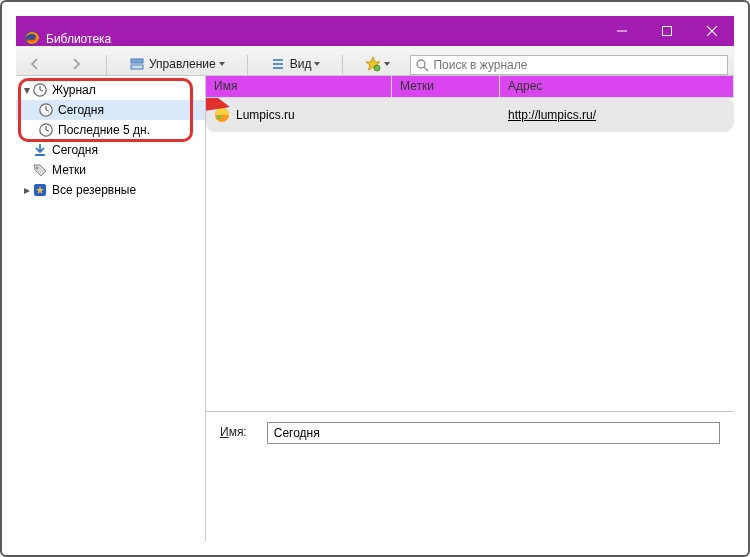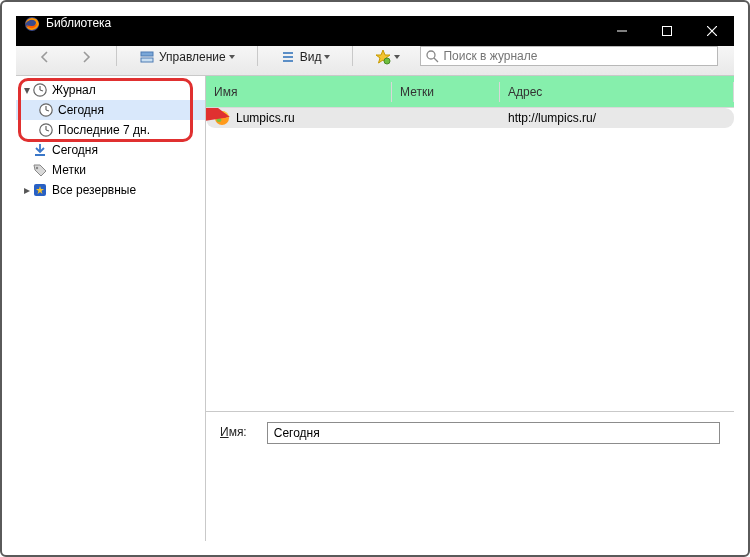--- a/index.html
+++ b/index.html
@@ -1,59 +1,59 @@
 <!DOCTYPE html>
 <html><head>
 <meta charset="utf-8">
 <style>
   * { box-sizing: border-box; margin: 0; padding: 0; font-family: "Segoe UI", Tahoma, sans-serif; font-size: 12px; }
   body { background: #fff; }
   .outer-frame { width: 750px; height: 557px; border: 2px solid #5a5a5a; border-radius: 6px; position: relative; background: #fff; overflow: hidden; }
   .chrome { position: absolute; left: 14px; top: 14px; right: 14px; bottom: 14px; background: #fff; display: flex; flex-direction: column; }
   
-  .titlebar { height: 30px; background: #000000; color: #fff; display: flex; align-items: flex-start; padding-left: 8px; }
+  .titlebar { height: 30px; background: #a21caf; color: #fff; display: flex; align-items: flex-end; padding-left: 8px; }
   .titlebar .ff-icon { width: 16px; height: 16px; margin-right: 6px; }
   .titlebar .title { flex: 0 0 auto; }
   .titlebar .spacer { flex: 1; }
   .winbtn { width: 45px; height: 30px; display: flex; align-items: center; justify-content: center; color: #fff; }
   .winbtn svg { width: 10px; height: 10px; }
   
-  .toolbar { height: 30px; background: linear-gradient(#f6f6f6,#e9e9e9); border-bottom: 1px solid #c9c9c9; display: flex; align-items: flex-start; padding: 0 16px; gap: 15px; }
+  .toolbar { height: 30px; background: linear-gradient(#f6f6f6,#e9e9e9); border-bottom: 1px solid #c9c9c9; display: flex; align-items: flex-end; padding: 0 6px; gap: 15px; }
   .tool { display: flex; align-items: center; height: 22px; padding: 0 4px; border: 1px solid transparent; border-radius: 2px; color: #222; }
   .tool.disabled { color: #9a9a9a; }
   .tool .glyph { width: 16px; height: 16px; display: inline-flex; align-items: center; justify-content: center; }
   .tool .caret { margin-left: 3px; width: 0; height: 0; border-left: 3px solid transparent; border-right: 3px solid transparent; border-top: 4px solid #555; }
   .sep { width: 1px; height: 20px; background: #c9c9c9; margin: 0 2px; }
   .searchbox { flex: 1; height: 20px; border: 1px solid #b8b8b8; background: #fff; display: flex; align-items: center; padding: 0 4px; }
   .searchbox .mag { width: 14px; height: 14px; margin-right: 4px; }
   .searchbox input { border: none; outline: none; flex: 1; color: #a21caf; background: transparent; }
   
   .body { flex: 1; display: flex; min-height: 0; }
   .sidebar { width: 190px; border-right: 1px solid #c9c9c9; position: relative; padding-top: 4px; }
   .tree { list-style: none; }
   .tree li { display: flex; align-items: center; height: 20px; padding-left: 6px; white-space: nowrap; }
   .tree li .twisty { width: 10px; display: inline-flex; justify-content: center; color: #555; }
   .tree li .ic { width: 16px; height: 16px; margin: 0 4px 0 0; display: inline-flex; align-items: center; justify-content: center; }
   .tree li.child { padding-left: 22px; }
   .tree li.selected { background: #d9e8fb; }
   .highlight-box { position: absolute; left: 2px; top: 2px; width: 175px; height: 64px; border: 3px solid #e03030; border-radius: 10px; pointer-events: none; }
   
   .main { flex: 1; display: flex; flex-direction: column; min-width: 0; }
-  .cols { height: 32px; display: flex; border-bottom: 1px solid #d8d8d8; background: #86efac; align-items: center; }
+  .cols { height: 22px; display: flex; border-bottom: 1px solid #d8d8d8; background: #d946ef; }
   .col { border-right: 1px solid #d8d8d8; padding: 3px 8px; color: #333; }
   .col.name { width: 186px; }
   .col.tags { width: 108px; }
   .col.addr { flex: 1; }
   .rows { flex: 1; position: relative; overflow: hidden; }
-  .row { height: 20px; display: flex; align-items: center; border-radius: 9px; }
+  .row { height: 34px; display: flex; align-items: center; border-radius: 9px; }
   .row.sel { background: #e8e8e8; }
   .row .cell { padding: 0 8px; overflow: hidden; text-overflow: ellipsis; white-space: nowrap; }
   .row .cell.name { width: 186px; display: flex; align-items: center; gap: 6px; }
   .row .cell.tags { width: 108px; }
-  .row .cell.addr { flex: 1; }
+  .row .cell.addr { flex: 1; text-decoration: underline; }
   .favicon { width: 16px; height: 16px; }
   .arrow-annot { position: absolute; left: -40px; top: -6px; width: 80px; height: 40px; pointer-events: none; }
   
   .details { height: 130px; border-top: 1px solid #c9c9c9; padding: 10px 14px; display: flex; align-items: flex-start; gap: 20px; }
   .details label { color: #222; padding-top: 3px; }
   .details label u { text-decoration: underline; }
   .details input { flex: 1; height: 22px; border: 1px solid #8c8c8c; padding: 0 6px; }
 </style>
 </head>
 <body>
@@ -172,21 +172,21 @@
             <span>Сегодня</span>
           </li>
           <li class="child">
             <span class="ic">
                 <svg viewBox="0 0 16 16">
                   <circle cx="8" cy="8" r="6.2" fill="#fff" stroke="#666" stroke-width="1.2"></circle>
                   <line x1="8" y1="8" x2="8" y2="4" stroke="#666" stroke-width="1.2"></line>
                   <line x1="8" y1="8" x2="11" y2="9" stroke="#666" stroke-width="1.2"></line>
                 </svg>
               </span>
-            <span>Последние 7 дн.</span>
+            <span>Последние 5 дн.</span>
           </li>
           <li>
             <span class="twisty"></span>
             <span class="ic">
                 <svg viewBox="0 0 16 16">
                   <path d="M8 2 L8 9 M4 6 L8 10 L12 6" fill="none" stroke="#3a77c8" stroke-width="1.8"></path>
                   <line x1="3" y1="13" x2="13" y2="13" stroke="#3a77c8" stroke-width="1.8"></line>
                 </svg>
               </span>
             <span>Сегодня</span>

